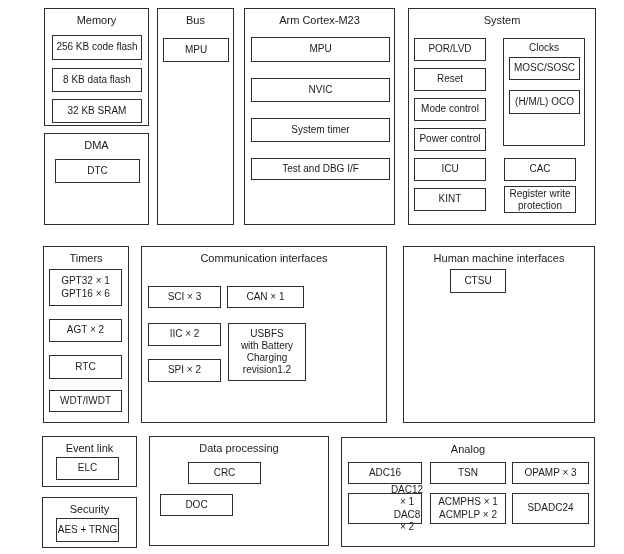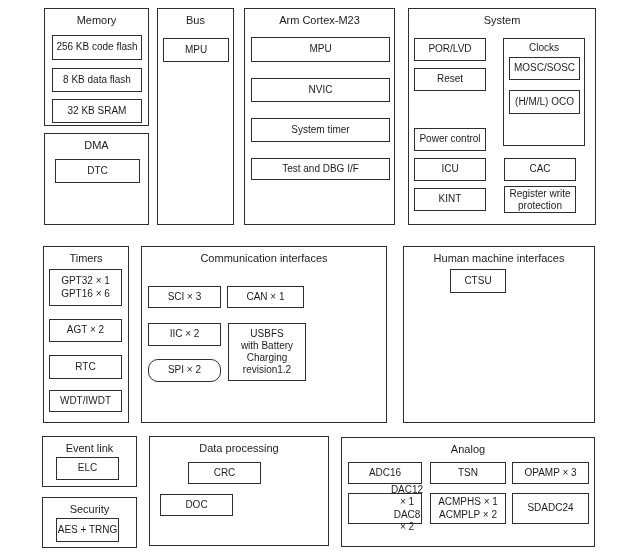--- a/index.html
+++ b/index.html
@@ -81,20 +81,21 @@
     <div class="blk" style="left:6px; top:28px; width:139px; height:25px;">MPU</div>
     <div class="blk" style="left:6px; top:69px; width:139px; height:24px;">NVIC</div>
     <div class="blk" style="left:6px; top:109px; width:139px; height:24px;">System timer</div>
     <div class="blk" style="left:6px; top:149px; width:139px; height:22px;">Test and DBG I/F</div>
   </div>
 
   <div class="sec" style="left:408px; top:8px; width:188px; height:217px;">
     <div class="sec-title">System</div>
     <div class="blk" style="left:5px; top:29px; width:72px; height:23px;">POR/LVD</div>
     <div class="blk" style="left:5px; top:59px; width:72px; height:23px;">Reset</div>
+    <div class="blk" style="left:5px; top:89px; width:72px; height:23px;">Mode control</div>
     <div class="blk" style="left:5px; top:119px; width:72px; height:23px;">Power control</div>
     <div class="blk" style="left:5px; top:149px; width:72px; height:23px;">ICU</div>
     <div class="blk" style="left:5px; top:179px; width:72px; height:23px;">KINT</div>
 
     <div class="sub" style="left:94px; top:29px; width:82px; height:108px;">
       <div class="sub-title">Clocks</div>
       <div class="blk" style="left:5px; top:18px; width:71px; height:23px;">MOSC/SOSC</div>
       <div class="blk" style="left:5px; top:51px; width:71px; height:24px;">(H/M/L) OCO</div>
     </div>
 
@@ -114,21 +115,21 @@
 
   <div class="sec" style="left:141px; top:246px; width:246px; height:177px;">
     <div class="sec-title">Communication interfaces</div>
     <div class="blk" style="left:6px; top:39px; width:73px; height:22px;text-align:center;">SCI × 3</div>
     <div class="blk" style="left:85px; top:39px; width:77px; height:22px;">CAN × 1</div>
     <div class="blk" style="left:6px; top:76px; width:73px; height:23px;">IIC × 2</div>
     <div class="blk" style="left:86px; top:76px; width:78px; height:58px;">USBFS
 with Battery
 Charging
 revision1.2</div>
-    <div class="blk" style="left:6px; top:112px; width:73px; height:23px;border-radius:10px;">SPI × 2</div>
+    <div class="blk" style="left:6px; top:112px; width:73px; height:23px;">SPI × 2</div>
   </div>
 
   <div class="sec" style="left:403px; top:246px; width:192px; height:177px;">
     <div class="sec-title">Human machine interfaces</div>
     <div class="blk" style="left:18px; top:22px; width:56px; height:24px;margin-left:28px;">CTSU</div>
   </div>
 
   <div class="sec" style="left:42px; top:436px; width:95px; height:51px;">
     <div class="sec-title">Event link</div>
     <div class="blk" style="left:13px; top:20px; width:63px; height:23px;">ELC</div>

